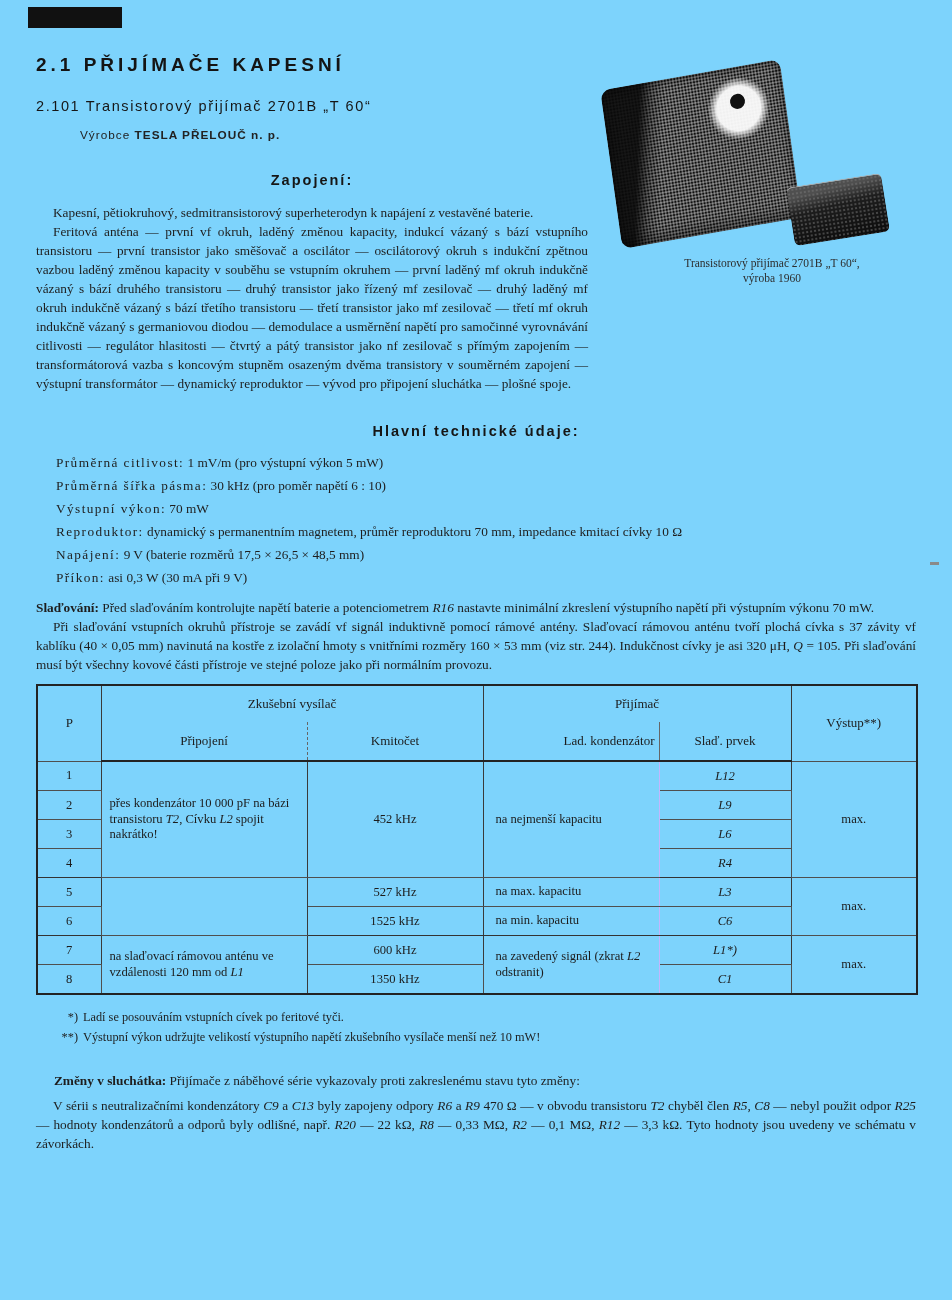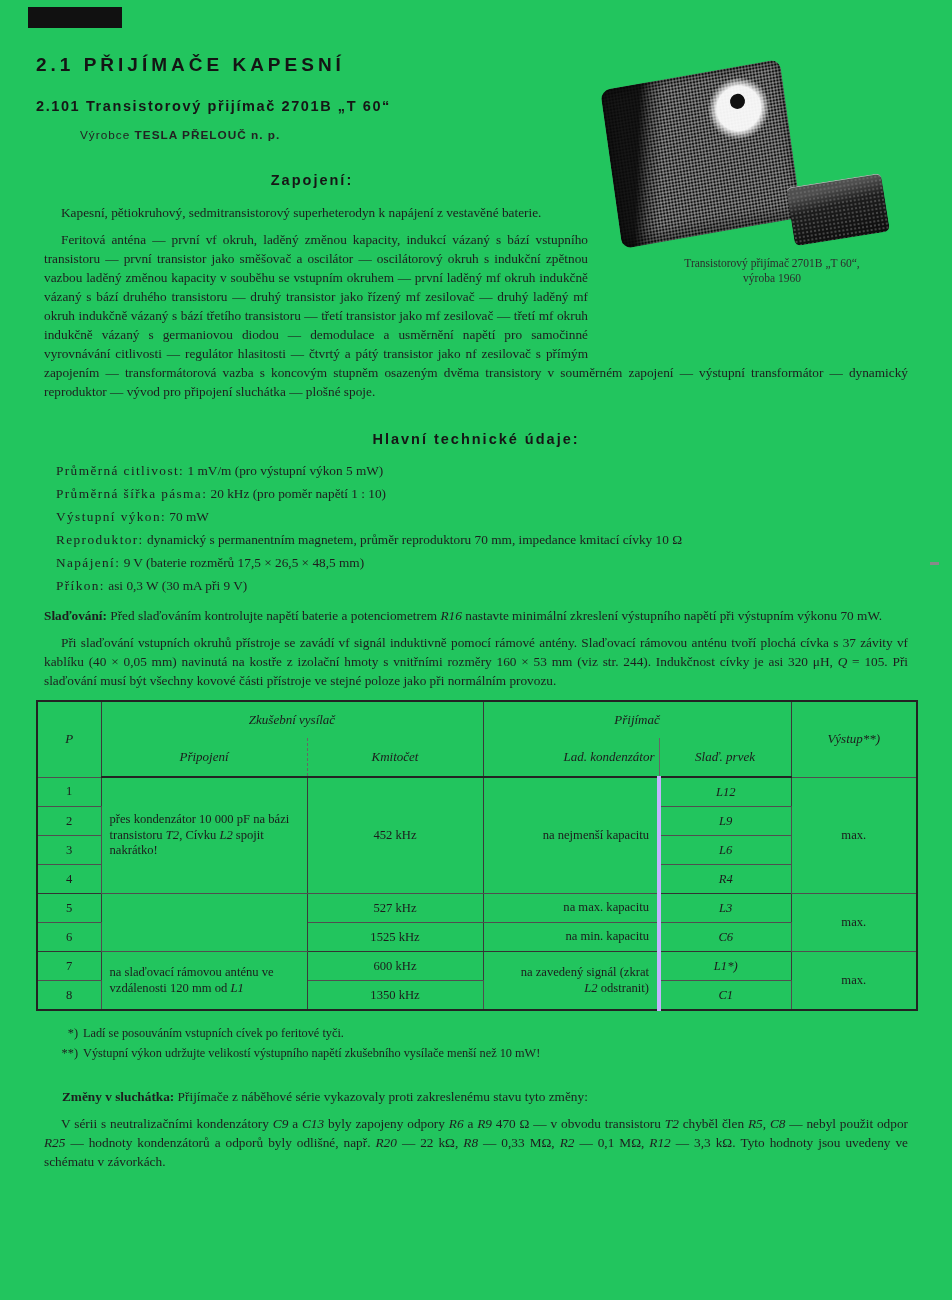--- a/index.html
+++ b/index.html
@@ -1,37 +1,37 @@
 <!DOCTYPE html>
 <html lang="cs"><head>
 <meta charset="utf-8">
 <style>
   html,body{margin:0;padding:0;background:#fff;}
   .page{
     position:relative;
     width:952px;height:1300px;
-    background:#22c55e;
+    background:#7dd3fc;
     font-family:"Liberation Serif","DejaVu Serif",serif;
     color:#1e1e1e;
     overflow:hidden;
     box-sizing:border-box;
     padding:0 36px;
   }
   
   .artifact-box{position:absolute;left:28px;top:7px;width:94px;height:21px;background:#111;}
   .artifact-dash{position:absolute;right:13px;top:562px;width:9px;height:3px;background:#8a8a8a;}
 
   .h1{
     font-family:"Liberation Sans","DejaVu Sans",sans-serif;
     font-weight:bold;font-size:19px;letter-spacing:4px;
     margin:0;padding-top:54px;color:#141414;
   }
   .h2{
     font-family:"Liberation Sans","DejaVu Sans",sans-serif;
-    font-weight:bold;font-size:14.5px;letter-spacing:1.6px;
+    font-weight:normal;font-size:14.5px;letter-spacing:1.6px;
     margin:22px 0 0 0;color:#161616;
   }
   .maker{
     font-family:"Liberation Sans","DejaVu Sans",sans-serif;
     font-weight:bold;font-size:11.8px;letter-spacing:1px;
     margin:14px 0 0 44px;color:#222;
   }
   .maker .lite{font-weight:normal;}
 
   
@@ -73,56 +73,56 @@
     font-size:11.5px;line-height:14.5px;color:#2d2d2d;
   }
 
   .sec-head{
     font-family:"Liberation Sans","DejaVu Sans",sans-serif;
     font-weight:bold;font-size:14.5px;letter-spacing:2px;
     margin:30px 0 0 0;color:#161616;text-align:center;
   }
   .para{
     font-size:13.3px;line-height:19px;text-align:justify;
-    margin:8px;color:#1e1e1e;
+    margin:0;color:#1e1e1e;
   }
   .para.indent{text-indent:17px;}
   .para.first{margin-top:15px;}
   .i{font-style:italic;}
 
   .tech-list{margin:14px 0 0 20px;}
   .spec-line{
     font-size:13.3px;line-height:20px;margin-bottom:3px;
     padding-left:160px;text-indent:-160px;
   }
   .spec-label{letter-spacing:1.4px;}
   .lead{font-weight:bold;}
 
   
   .tbl-wrap{clear:both;margin-top:10px;}
   table.align-table{
     width:880px;border-collapse:collapse;table-layout:fixed;
     border:2.5px solid #232323;
     font-size:12.6px;color:#1c1c1c;
   }
-  .align-table th{font-weight:normal;font-size:13px;padding:3px 4px;font-style:italic;}
+  .align-table th{font-weight:normal;font-size:13px;padding:3px 4px;}
   .align-table thead tr.grp th{height:30px;vertical-align:middle;}
   .align-table thead tr.sub th{height:32px;vertical-align:middle;border-bottom:2.5px solid #232323;}
   th.bl{border-left:1.5px solid #3a3a3a;}
   th.br{border-right:1.5px solid #3a3a3a;}
   th.brd{border-right:1px dashed #666;}
   th.brl{border-right:1px solid #666;text-align:right;}
   .align-table tbody td{
     border:1px solid #4f4f4f;
     height:24px;padding:2px 8px;vertical-align:middle;
   }
   .align-table tbody td.pcol{text-align:center;width:64px;border-right:1.5px solid #3a3a3a;}
   .align-table tbody td.conn{font-size:12.6px;line-height:15.5px;border-right:1.5px solid #3a3a3a;}
   .align-table tbody td.freq{text-align:center;border-right:1.5px solid #3a3a3a;}
-  .align-table tbody td.cap{padding-left:24px;border-right:4px solid #c4b5fd;line-height:15.5px;text-align:right;}
+  .align-table tbody td.cap{padding-left:12px;border-right:1px solid #c4b5fd;line-height:15.5px;}
   .align-table tbody td.elem{text-align:center;font-style:italic;border-right:1.5px solid #3a3a3a;margin-left:24px;}
   .align-table tbody td.outp{text-align:center;}
   .align-table tbody tr.gend td{border-bottom:1.8px solid #333;}
 
   .footnotes{margin:12px 0 0 14px;font-size:12.3px;line-height:20px;}
   .fn-marker{display:inline-block;width:28px;text-align:right;margin-right:5px;}
 
   .changes-line{margin-top:24px;font-size:13.3px;line-height:19px;padding-left:18px;}
   .changes-para{margin-top:6px;}
 </style>
@@ -158,21 +158,21 @@
 
   <div class="sec-head">Zapojení:</div>
 
   <p class="para indent first">Kapesní, pětiokruhový, sedmitransistorový superheterodyn k napájení z vestavěné baterie.</p>
   <p class="para indent">Feritová anténa — první vf okruh, laděný změnou kapacity, indukcí vázaný s bází vstupního transistoru — první transistor jako směšovač a oscilátor — oscilátorový okruh s indukční zpětnou vazbou laděný změnou kapacity v souběhu se vstupním okruhem — první laděný mf okruh indukčně vázaný s bází druhého transistoru — druhý transistor jako řízený mf zesilovač — druhý laděný mf okruh indukčně vázaný s bází třetího transistoru — třetí transistor jako mf zesilovač — třetí mf okruh indukčně vázaný s germaniovou diodou — demodulace a usměrnění napětí pro samočinné vyrovnávání citlivosti — regulátor hlasitosti — čtvrtý a pátý transistor jako nf zesilovač s přímým zapojením — transformátorová vazba s koncovým stupněm osazeným dvěma transistory v souměrném zapojení — výstupní transformátor — dynamický reproduktor — vývod pro připojení sluchátka — plošné spoje.</p>
 
   <div class="sec-head">Hlavní technické údaje:</div>
 
   <div class="tech-list">
     <div class="spec-line"><span class="spec-label">Průměrná citlivost:</span> <span>1 mV/m (pro výstupní výkon 5 mW)</span></div>
-    <div class="spec-line"><span class="spec-label">Průměrná šířka pásma:</span> <span>20 kHz (pro poměr napětí 1 : 10)</span></div>
+    <div class="spec-line"><span class="spec-label">Průměrná šířka pásma:</span> <span>30 kHz (pro poměr napětí 6 : 10)</span></div>
     <div class="spec-line"><span class="spec-label">Výstupní výkon:</span> <span>70 mW</span></div>
     <div class="spec-line"><span class="spec-label">Reproduktor:</span> <span>dynamický s permanentním magnetem, průměr reproduktoru 70 mm, impedance kmitací cívky 10 Ω</span></div>
     <div class="spec-line"><span class="spec-label">Napájení:</span> <span>9 V (baterie rozměrů 17,5 × 26,5 × 48,5 mm)</span></div>
     <div class="spec-line"><span class="spec-label">Příkon:</span> <span>asi 0,3 W (30 mA při 9 V)</span></div>
   </div>
 
   <p class="para first" style="margin-top:10px;"><span class="lead">Slaďování:</span><span><span> Před slaďováním kontrolujte napětí baterie a potenciometrem </span><span class="i">R16</span><span> nastavte minimální zkreslení výstupního napětí při výstupním výkonu 70 mW.</span></span></p>
 
   <p class="para indent"><span>Při slaďování vstupních okruhů přístroje se zavádí vf signál induktivně pomocí rámové antény. Slaďovací rámovou anténu tvoří plochá cívka s 37 závity vf kablíku (40 × 0,05 mm) navinutá na kostře z izolační hmoty s vnitřními rozměry 160 × 53 mm (viz str. 244). Indukčnost cívky je asi 320 μH, </span><span class="i">Q</span><span> = 105. Při slaďování musí být všechny kovové části přístroje ve stejné poloze jako při normálním provozu.</span></p>
 

